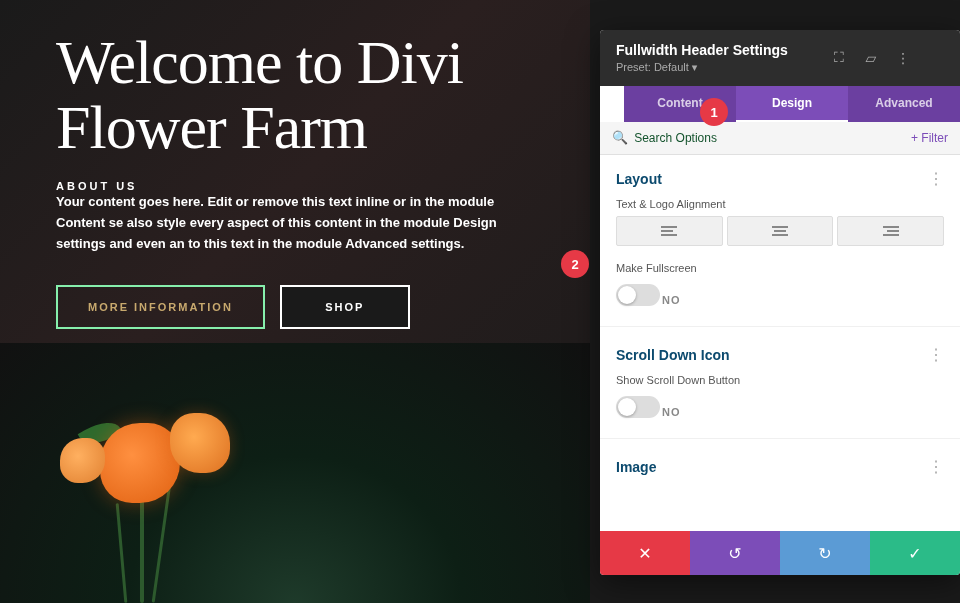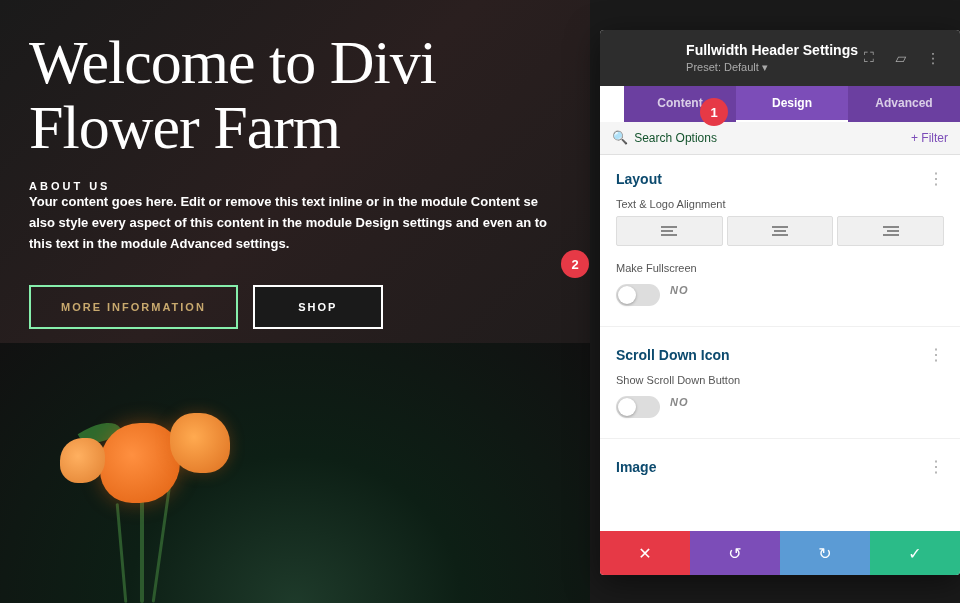--- a/index.html
+++ b/index.html
@@ -111,21 +111,21 @@
     }
     .leaf2 {
       width: 35px; height: 18px;
       bottom: 150px; left: 185px;
       transform: rotate(20deg);
     }
 
     .preview-content {
       position: relative;
       z-index: 2;
-      padding: 30px 29px;
+      padding: 30px 56px;
       color: white;
     }
 
     .site-title {
       font-size: 62px;
       font-weight: 400;
       line-height: 1.05;
       color: #ffffff;
       font-family: 'Georgia', 'Times New Roman', serif;
       margin-bottom: 20px;
@@ -216,21 +216,22 @@
       box-shadow: 0 8px 32px rgba(0,0,0,0.5);
       display: flex;
       flex-direction: column;
     }
 
     .panel-header {
       background: #2d2d2d;
       padding: 12px 16px;
       display: flex;
       align-items: center;
-      justify-content: flex-end;
+      justify-content: flex-start;
+      gap: 40px;
     }
 
     .panel-title {
       color: #ffffff;
       font-size: 14px;
       font-weight: 700;
       font-family: Arial, sans-serif;
     }
 
     .panel-preset {
@@ -354,24 +355,23 @@
       display: flex;
       align-items: center;
       justify-content: center;
       cursor: pointer;
       color: #666;
       font-size: 14px;
     }
 
     .toggle-row {
       display: flex;
-      align-items: flex-start;
-      gap: 10px;
+      align-items: flex-end;
+      gap: 2px;
       padding: 4px 16px 16px;
-      font-style: italic;
     }
 
     .toggle {
       width: 44px;
       height: 22px;
       background: #ddd;
       border-radius: 11px;
       position: relative;
       cursor: pointer;
     }

